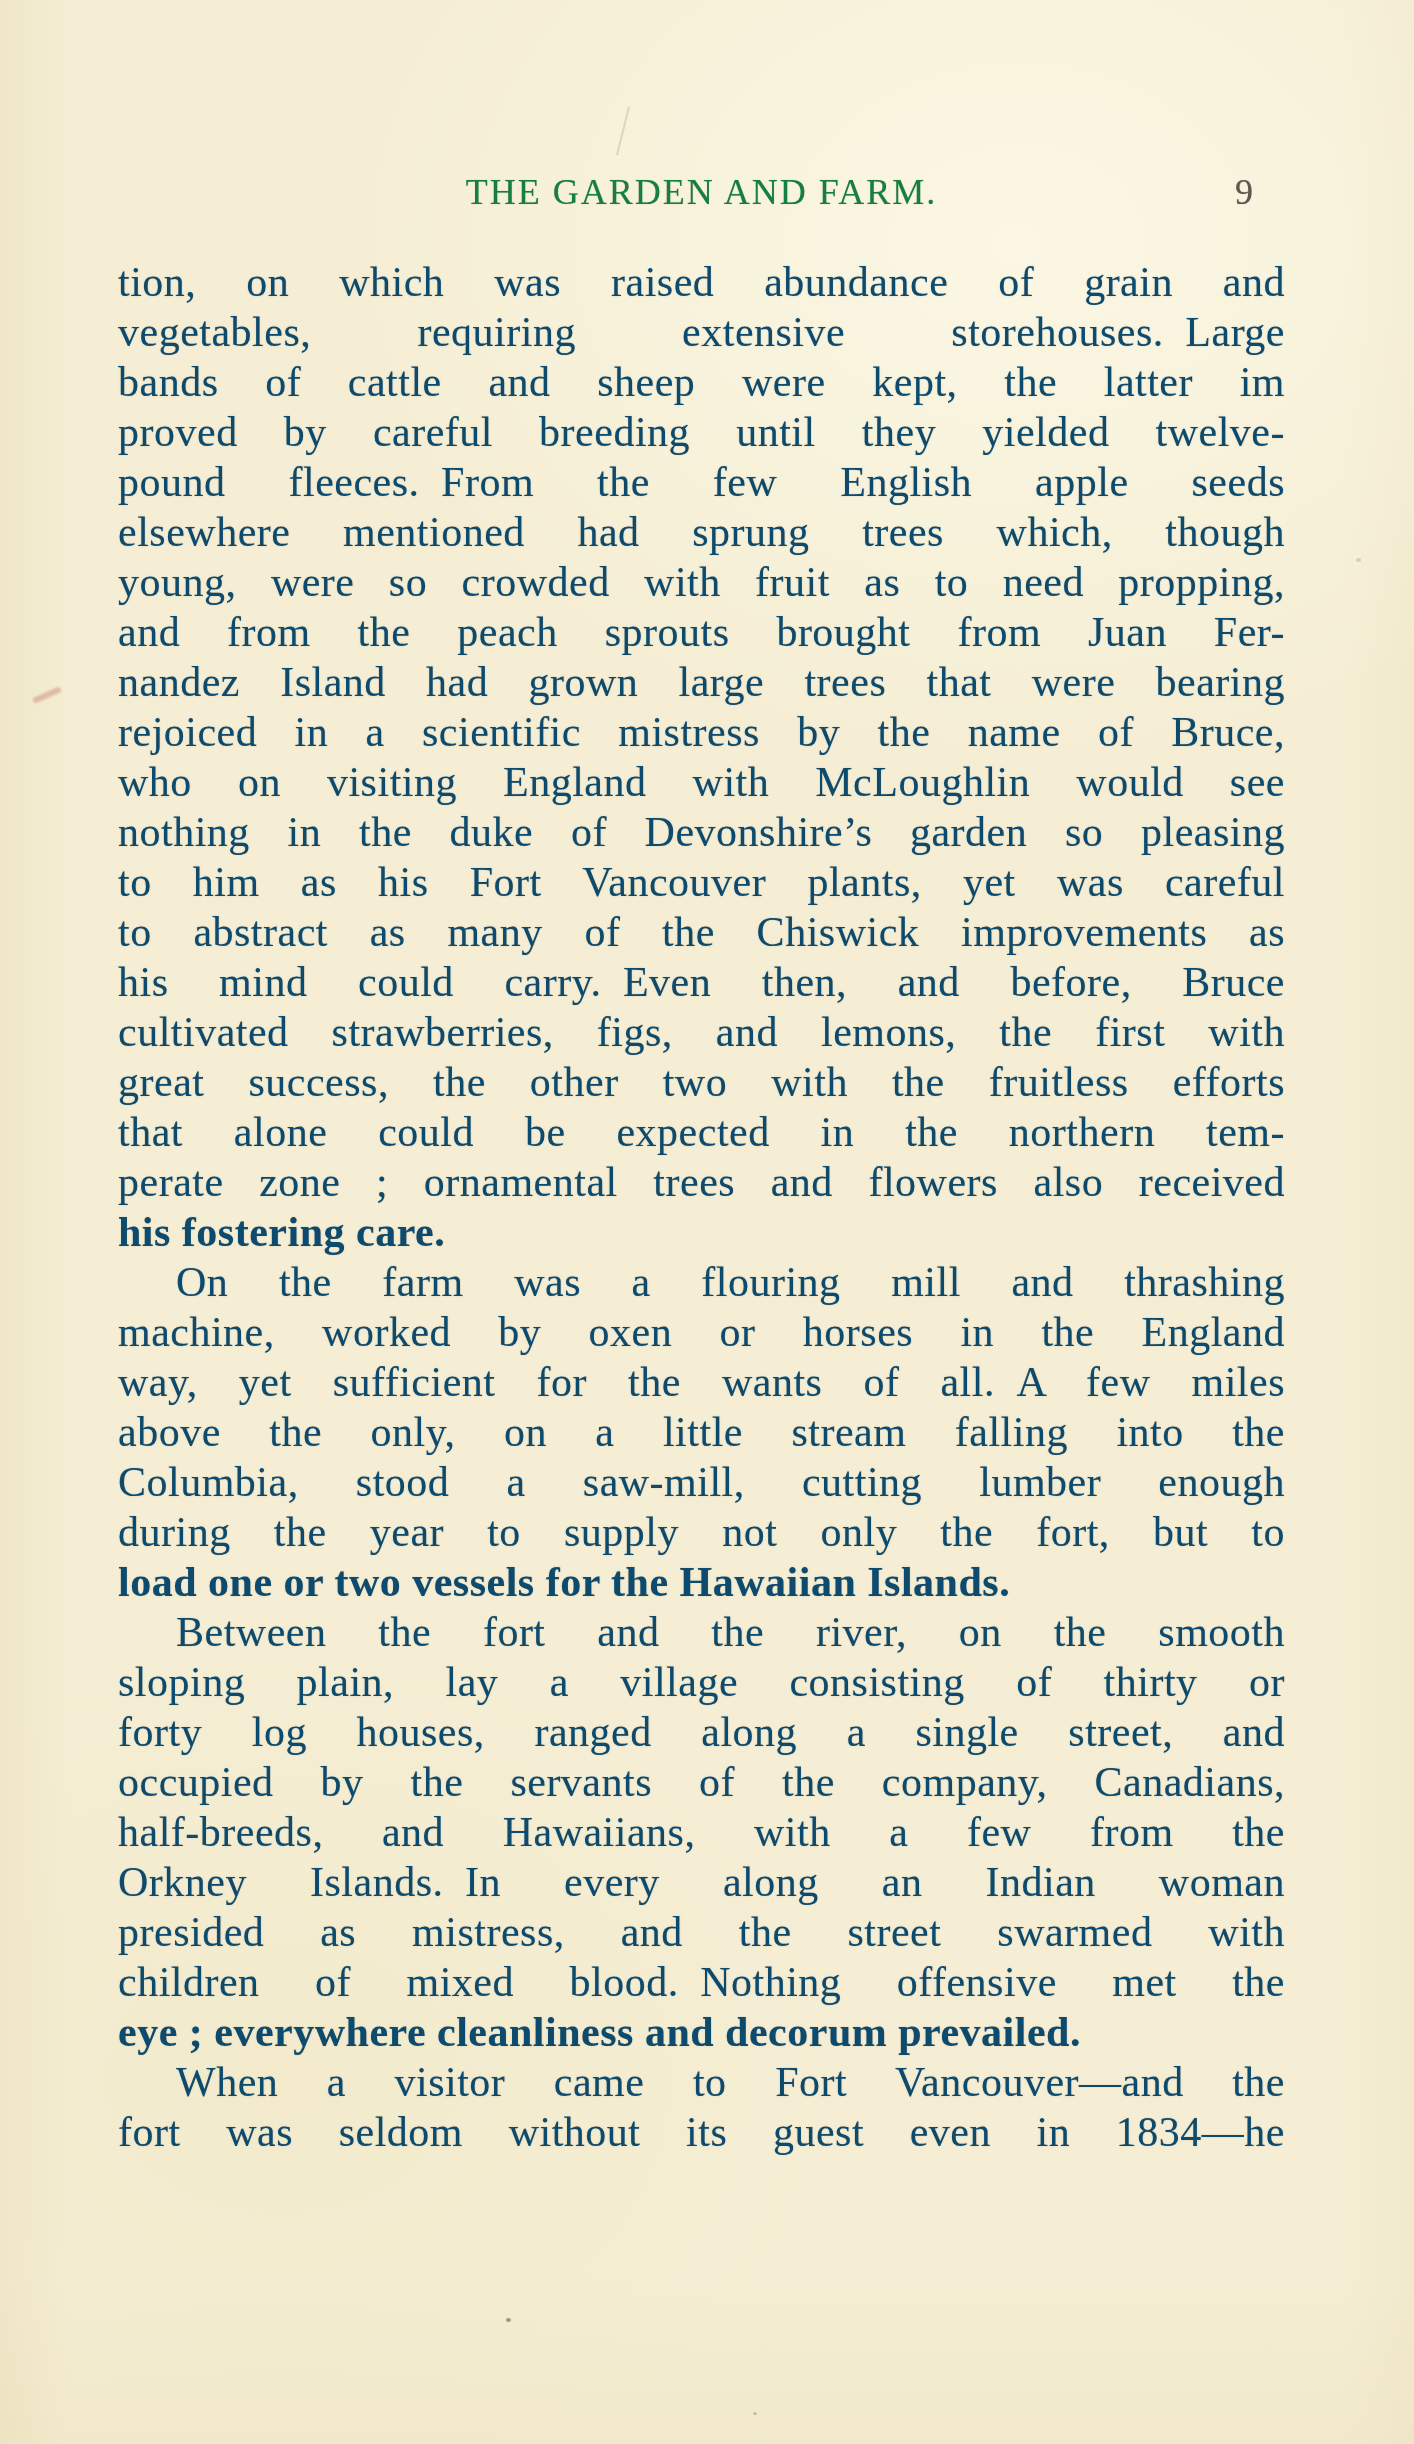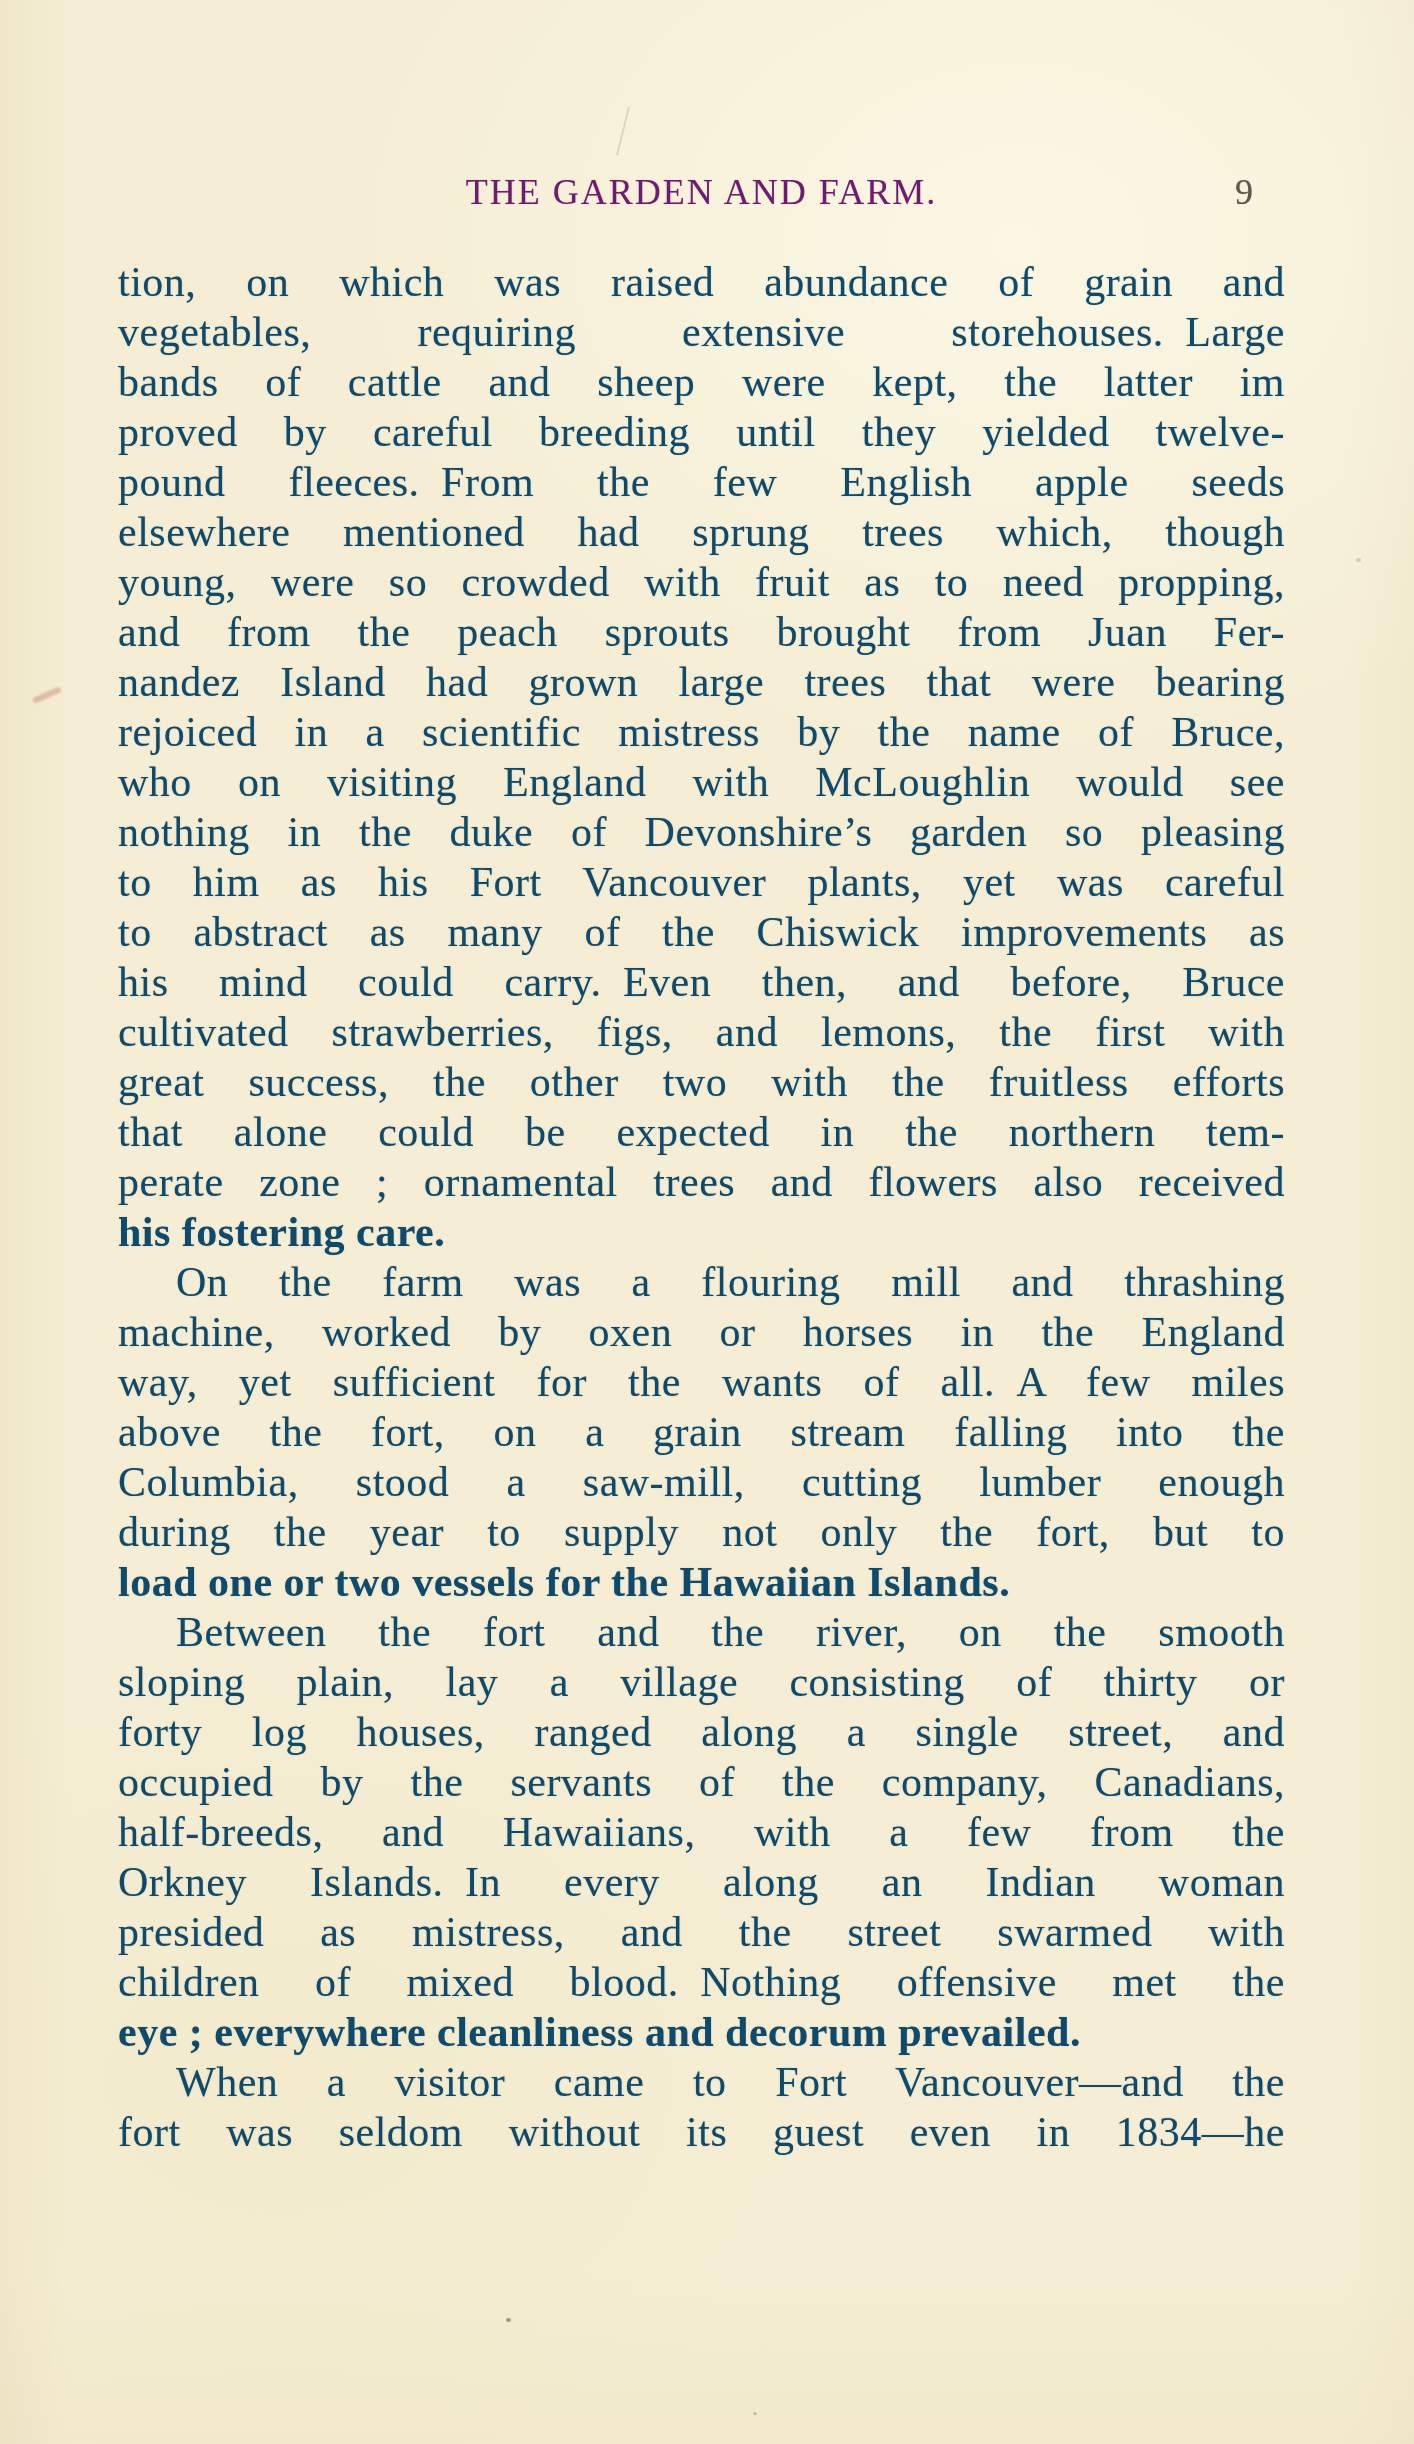--- a/index.html
+++ b/index.html
@@ -23,21 +23,21 @@
     left: 118px;
     width: 1167px;
     height: 40px;
     line-height: 40px;
   }
   .running-title {
     display: block;
     text-align: center;
     font-size: 36px;
     letter-spacing: 2px;
-    color: #701a75;
+    color: #15803d;
     text-shadow: 0 0 1px rgba(120,114,100,0.55);
   }
   .folio {
     position: absolute;
     top: 0;
     right: 32px;
     font-size: 36px;
     color: #5c584f;
     text-shadow: 0 0 1px rgba(120,114,100,0.55);
   }
@@ -126,21 +126,21 @@
     <div class="line">to abstract as many of the Chiswick improvements as</div>
     <div class="line">his mind could carry. Even then, and before, Bruce</div>
     <div class="line">cultivated strawberries, figs, and lemons, the first with</div>
     <div class="line">great success, the other two with the fruitless efforts</div>
     <div class="line">that alone could be expected in the northern tem-</div>
     <div class="line">perate zone ; ornamental trees and flowers also received</div>
     <div class="line para-end">his fostering care.</div>
     <div class="line indent">On the farm was a flouring mill and thrashing</div>
     <div class="line">machine, worked by oxen or horses in the England</div>
     <div class="line">way, yet sufficient for the wants of all. A few miles</div>
-    <div class="line">above the fort, on a grain stream falling into the</div>
+    <div class="line">above the only, on a little stream falling into the</div>
     <div class="line">Columbia, stood a saw-mill, cutting lumber enough</div>
     <div class="line">during the year to supply not only the fort, but to</div>
     <div class="line para-end">load one or two vessels for the Hawaiian Islands.</div>
     <div class="line indent">Between the fort and the river, on the smooth</div>
     <div class="line">sloping plain, lay a village consisting of thirty or</div>
     <div class="line">forty log houses, ranged along a single street, and</div>
     <div class="line">occupied by the servants of the company, Canadians,</div>
     <div class="line">half-breeds, and Hawaiians, with a few from the</div>
     <div class="line">Orkney Islands. In every along an Indian woman</div>
     <div class="line">presided as mistress, and the street swarmed with</div>

